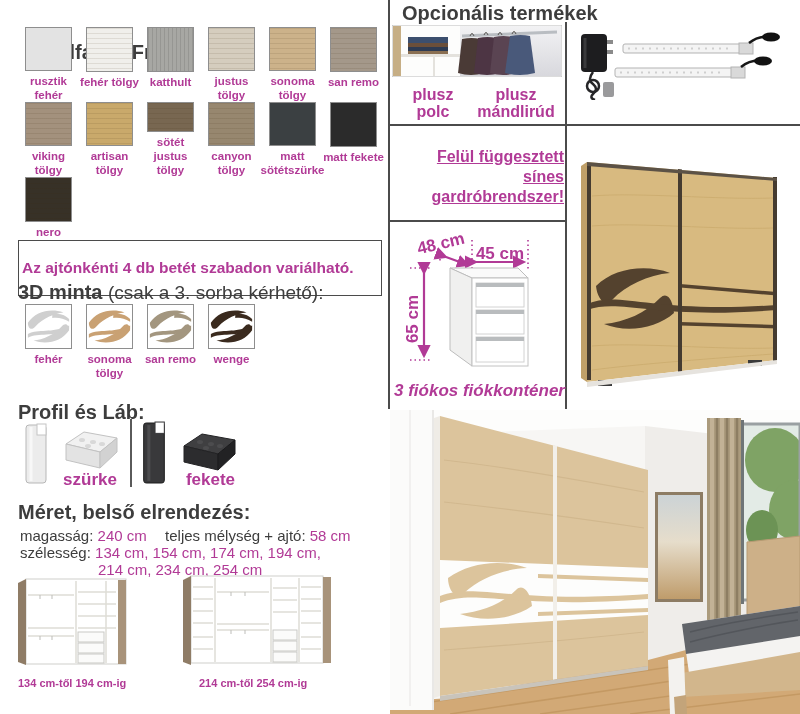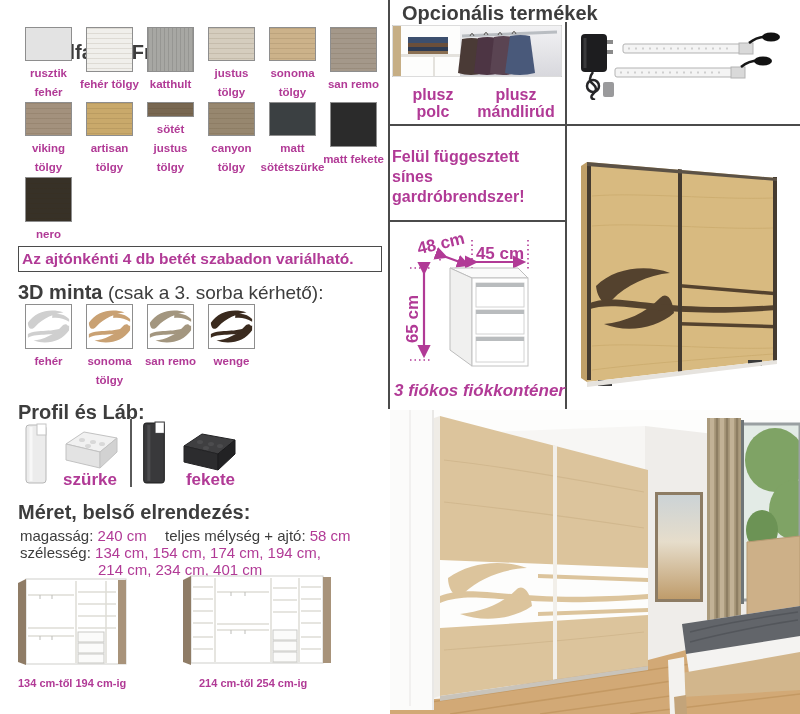--- a/index.html
+++ b/index.html
@@ -9,36 +9,36 @@
   .h1 .sub{font-weight:400;font-size:19px;}
   .accent{color:#b13a96;}
   
   .swgrid{position:absolute;left:18px;top:27px;display:grid;grid-template-columns:repeat(6,61px);grid-auto-rows:75px;}
   .patgrid{position:absolute;left:18px;top:304px;display:grid;grid-template-columns:repeat(4,61px);}
   .cell{width:61px;display:flex;flex-direction:column;align-items:center;}
   .tile{width:47px;height:45px;border:1px solid #8e8e8e;box-sizing:border-box;position:relative;overflow:hidden;}
   .grain-h::after,.grain-v::after{content:"";position:absolute;inset:0;}
   .grain-h::after{background:repeating-linear-gradient(to bottom,rgba(60,40,10,.10) 0 1px,transparent 1px 5px);}
   .grain-v::after{background:repeating-linear-gradient(to right,rgba(30,30,30,.12) 0 1px,transparent 1px 4px);}
-  .sw-label{margin-top:3px;font-size:11.5px;line-height:19px;font-weight:600;color:#b13a96;text-align:center;}
+  .sw-label{margin-top:3px;font-size:11.5px;line-height:14px;font-weight:600;color:#b13a96;text-align:center;}
   .pat-tile{width:47px;height:45px;border:1px solid #8e8e8e;box-sizing:border-box;background:#fff;}
   
-  .notebox{position:absolute;left:18px;top:246px;width:356px;height:22px;border:1.5px solid #4b4b4b;
-           display:flex;align-items:center;padding:1px 3px;font-size:15.5px;font-weight:600;color:#b13a96;white-space:nowrap;overflow:hidden;}
+  .notebox{position:absolute;left:18px;top:240px;width:356px;height:22px;border:1.5px solid #4b4b4b;
+           display:flex;align-items:center;padding:16px 3px;font-size:15.5px;font-weight:600;color:#b13a96;white-space:nowrap;overflow:hidden;}
   
   .vline{position:absolute;background:#4b4b4b;width:1.5px;}
   .hline{position:absolute;background:#4b4b4b;height:1.5px;}
   
   .sizeline{position:absolute;font-size:15px;font-weight:400;white-space:nowrap;}
   .sizeline .val{color:#b13a96;}
   .caption{position:absolute;font-size:11px;font-weight:600;color:#b13a96;white-space:nowrap;}
   
   .optlabel{position:absolute;font-size:16px;line-height:17px;font-weight:600;color:#b13a96;text-align:center;}
   .banner{position:absolute;left:392px;top:147px;width:172px;font-size:16px;line-height:20px;font-weight:600;
-          color:#b13a96;text-align:left;}
+          color:#b13a96;text-align:right;text-decoration:underline;}
   .dimlabel{position:absolute;font-size:17px;font-weight:700;color:#b13a96;text-align:center;white-space:nowrap;}
   svg{display:block;}
 </style>
 </head>
 <body>
 
 <div id="canvas">
 
   <svg width="0" height="0" style="position:absolute">
     <defs>
@@ -184,21 +184,21 @@
     <span>magasság:</span>
     <span class="val">240 cm</span>
     <span style="display:inline-block;width:10px;"></span>
     <span>teljes mélység + ajtó:</span>
     <span class="val">58 cm</span>
   </div>
   <div class="sizeline" style="left:20px;top:544px;">
     <span>szélesség:</span>
     <span class="val">134 cm, 154 cm, 174 cm, 194 cm,</span>
   </div>
-  <div class="sizeline val accent" style="left:98px;top:561px;">214 cm, 234 cm, 401 cm</div>
+  <div class="sizeline val accent" style="left:98px;top:561px;">214 cm, 234 cm, 254 cm</div>
 
   <svg style="position:absolute;left:18px;top:578px;" width="112" height="90" viewBox="0 0 112 90">
     <rect x="8" y="1" width="100" height="85" fill="#ffffff" stroke="#cfcfcb"></rect>
     <polygon points="0,5 8,1 8,87 0,84" fill="#8f7c66"></polygon>
     <rect x="100" y="2" width="8" height="84" fill="#a8937a"></rect>
     <g stroke="#dedcd6" stroke-width="1.5" fill="none">
       <line x1="58" y1="3" x2="58" y2="85"></line>
       <line x1="10" y1="17" x2="56" y2="17"></line>
         <line x1="10" y1="58" x2="56" y2="58"></line>
       <line x1="10" y1="50" x2="56" y2="50"></line>

